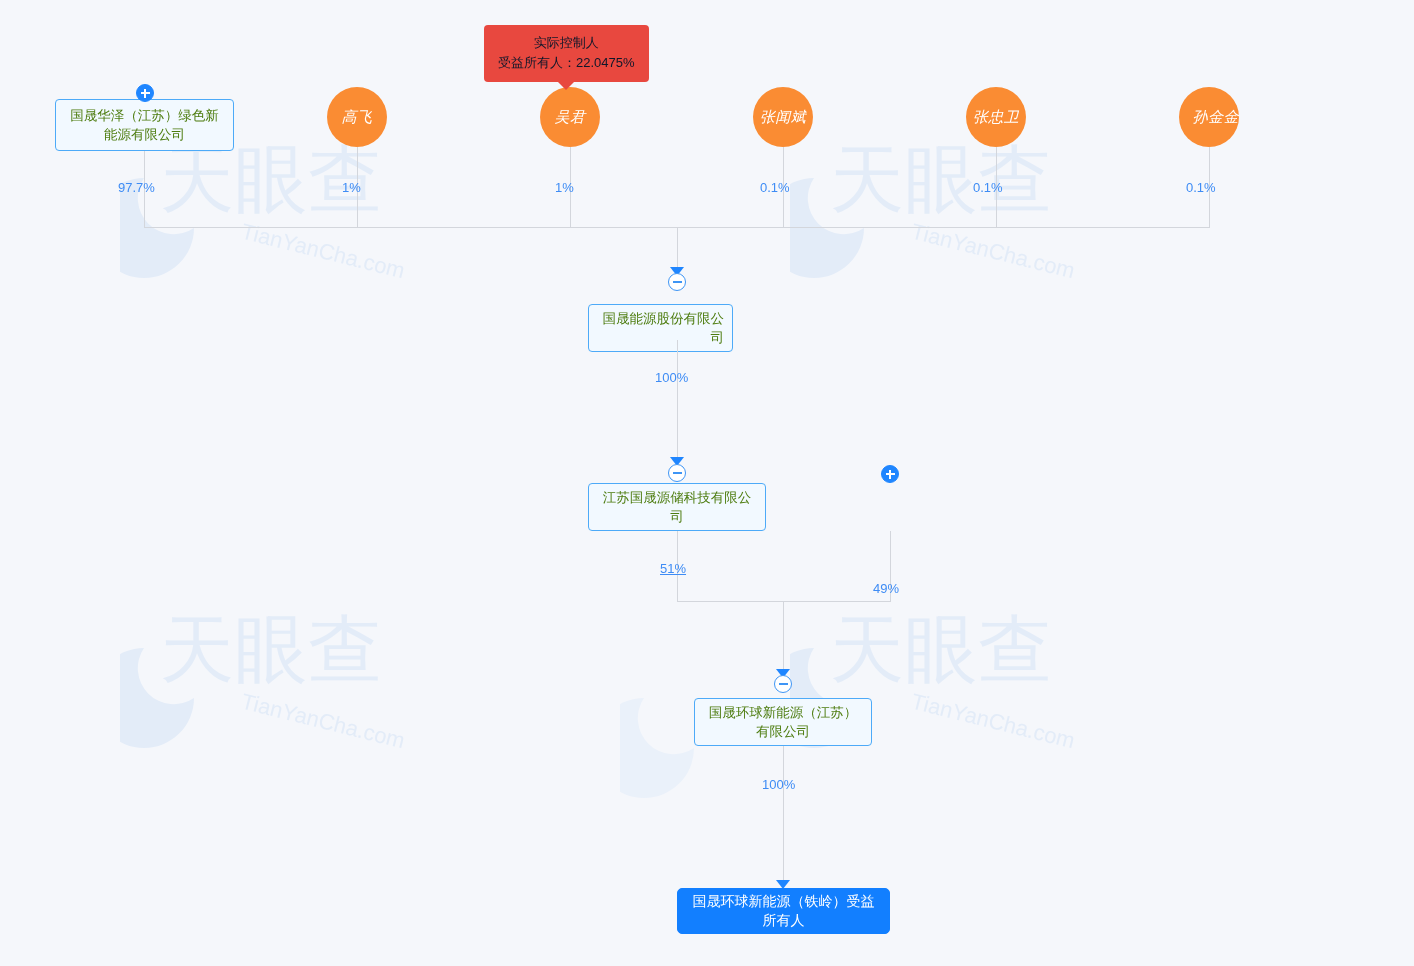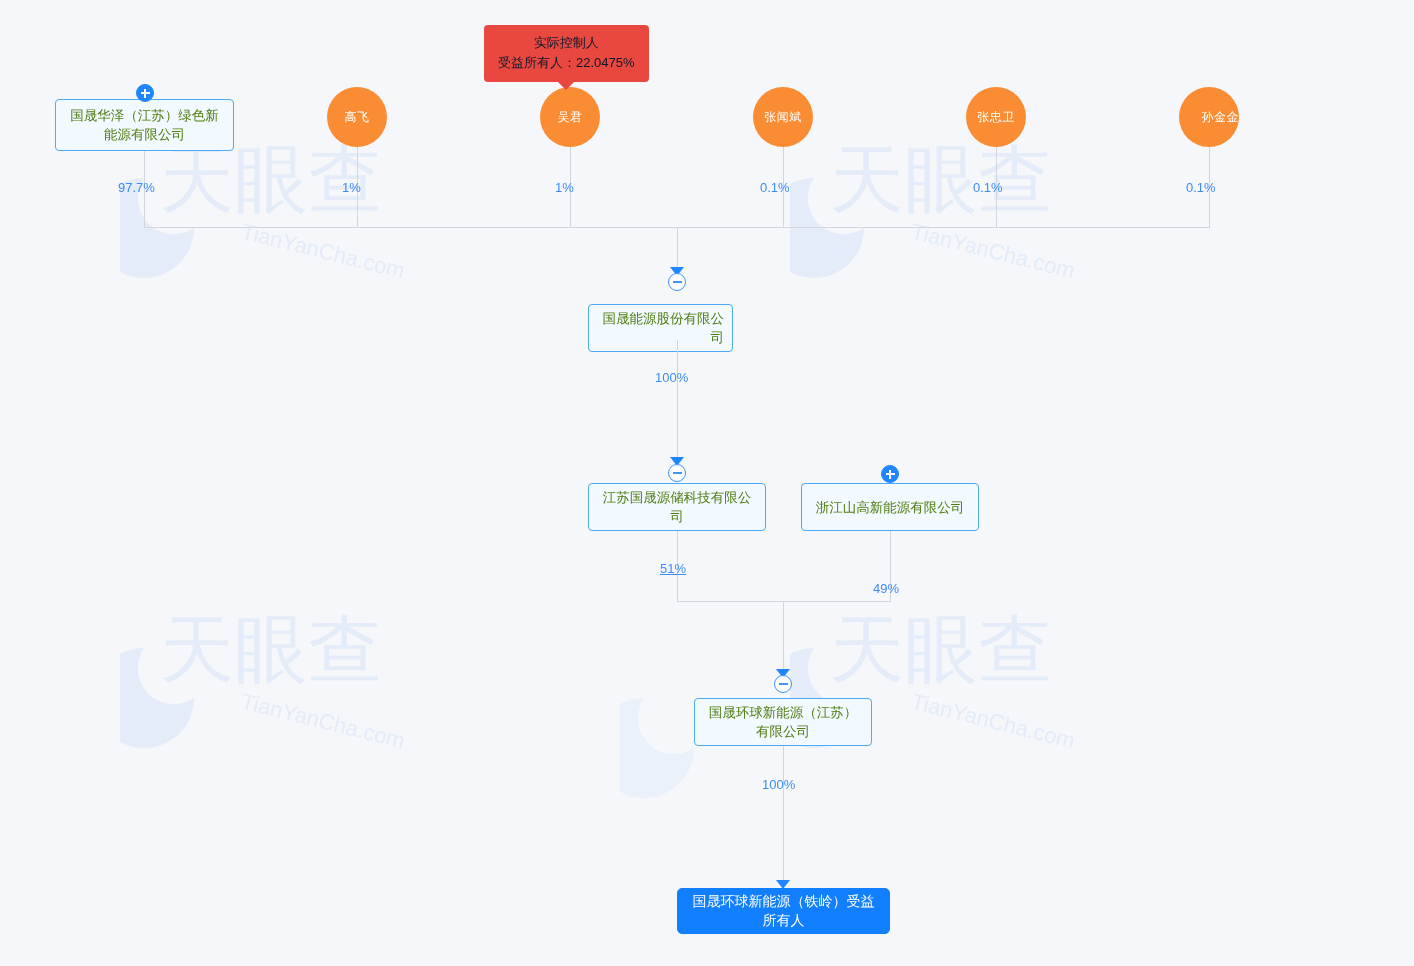--- a/index.html
+++ b/index.html
@@ -77,26 +77,27 @@
     font-size: 14px;
   }
 
   
   .person {
     position: absolute;
     width: 60px; height: 60px;
     border-radius: 50%;
     background: #fa8c33;
     color: #fff;
-    font-size: 12px;
+    font-size: 15px;
     display: flex;
     align-items: center;
     justify-content: center;
     cursor: pointer;
     letter-spacing: .5px;
+    font-style: italic;
   }
 
   
   .toggle {
     position: absolute;
     width: 18px; height: 18px;
     border-radius: 50%;
     display: flex;
     align-items: center;
     justify-content: center;
@@ -253,23 +254,20 @@
   <div class="ln-v" style="left:677px; top:340px; height:123px;"></div>
   <div class="ratio" style="left:655px; top:371px;">100%</div>
   <div class="arrow-down" style="left:670px; top:457px;"></div>
 
   <div class="toggle minus" style="left:668px; top:464px;"></div>
   <div class="node" style="left:588px; top:483px; width:178px; height:48px;">
     <span>江苏国晟源储科技有限公司</span>
   </div>
 
   <div class="toggle plus" style="left:881px; top:465px;"></div>
-  <div class="node" style="left:801px; top:483px; width:178px; height:48px;">
-    <span>浙江山高新能源有限公司</span>
-  </div>
 
   <div class="ln-v" style="left:677px; top:531px; height:70px;"></div>
   <div class="ln-v" style="left:890px; top:531px; height:70px;"></div>
   <div class="ln-h" style="left:677px; top:601px; width:214px;"></div>
   <div class="ratio" style="left:660px; top:562px;text-decoration:underline;">51%</div>
   <div class="ratio" style="left:873px; top:562px;margin-top:20px;">49%</div>
 
   <div class="ln-v" style="left:783px; top:601px; height:72px;"></div>
   <div class="arrow-down" style="left:776px; top:669px;"></div>
   <div class="toggle minus" style="left:774px; top:675px;"></div>

